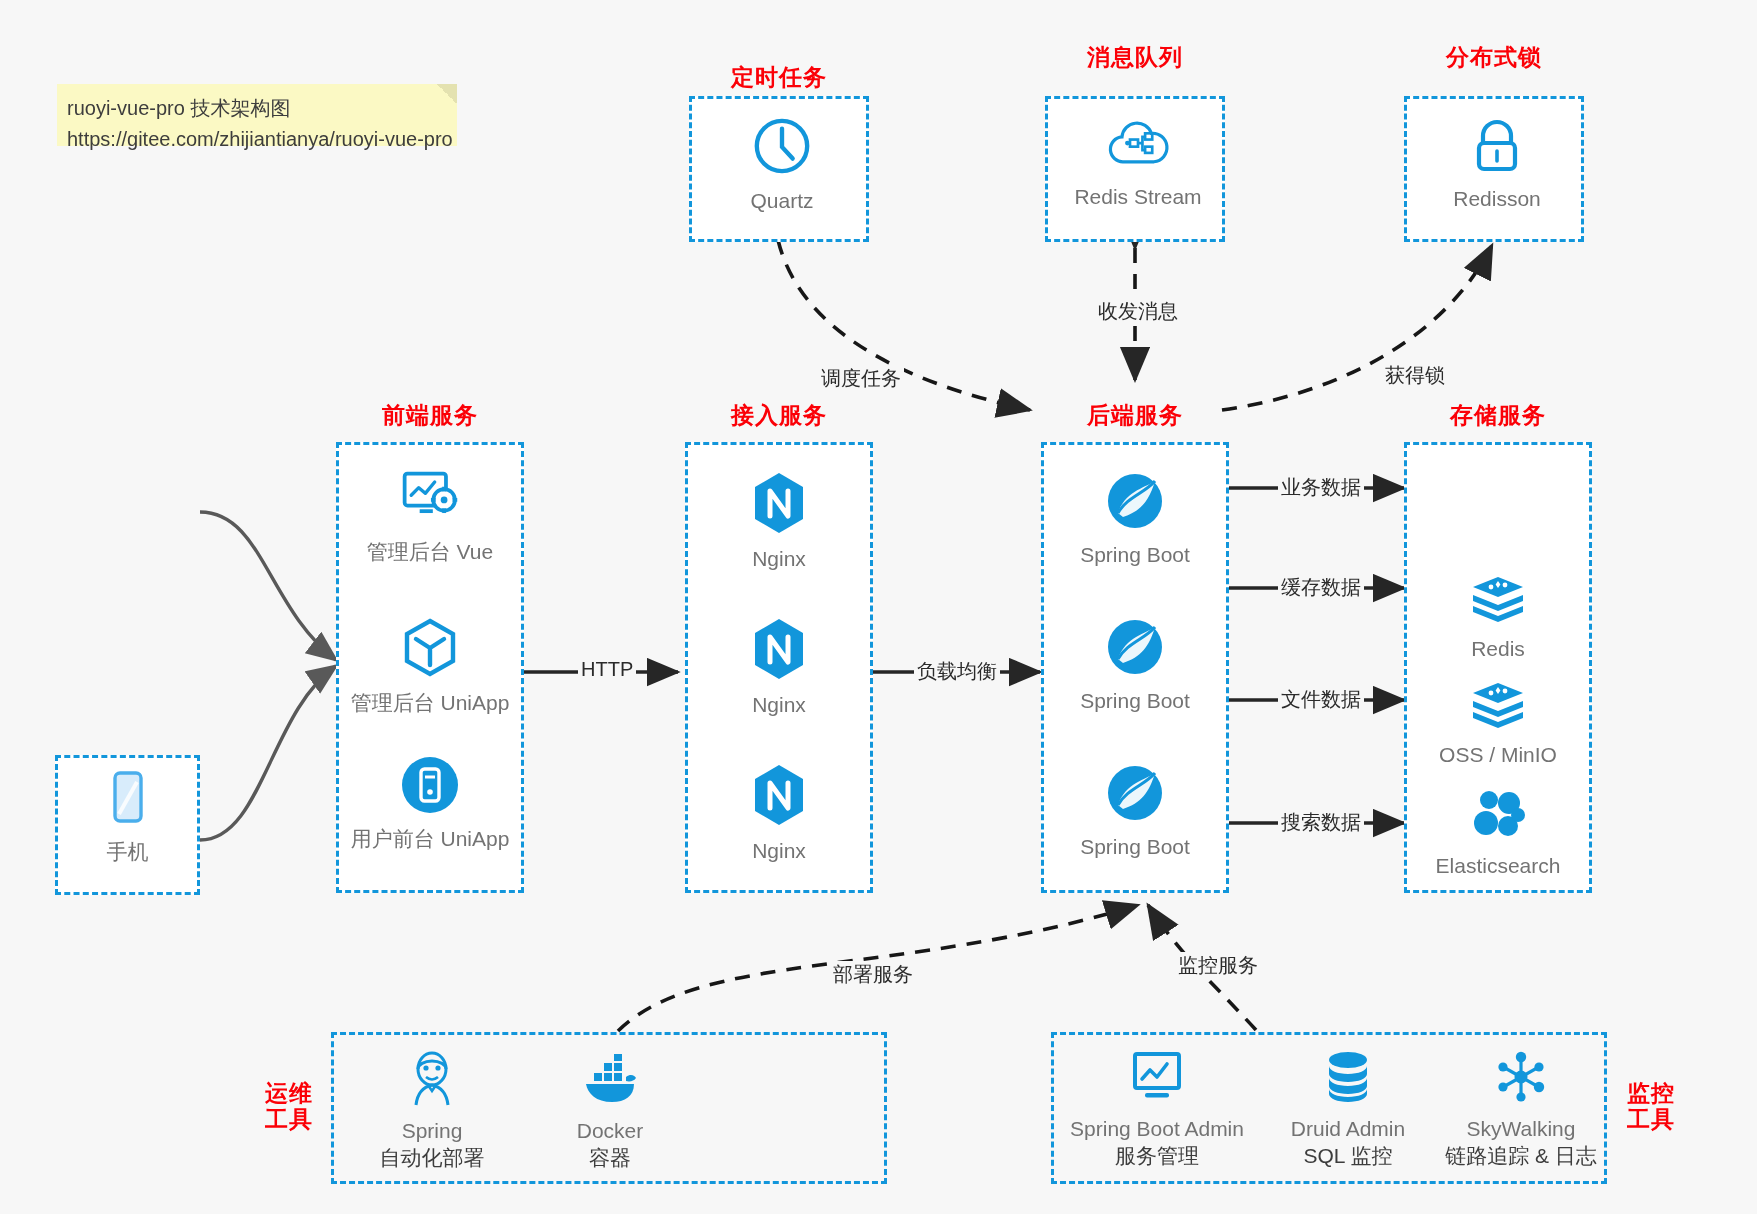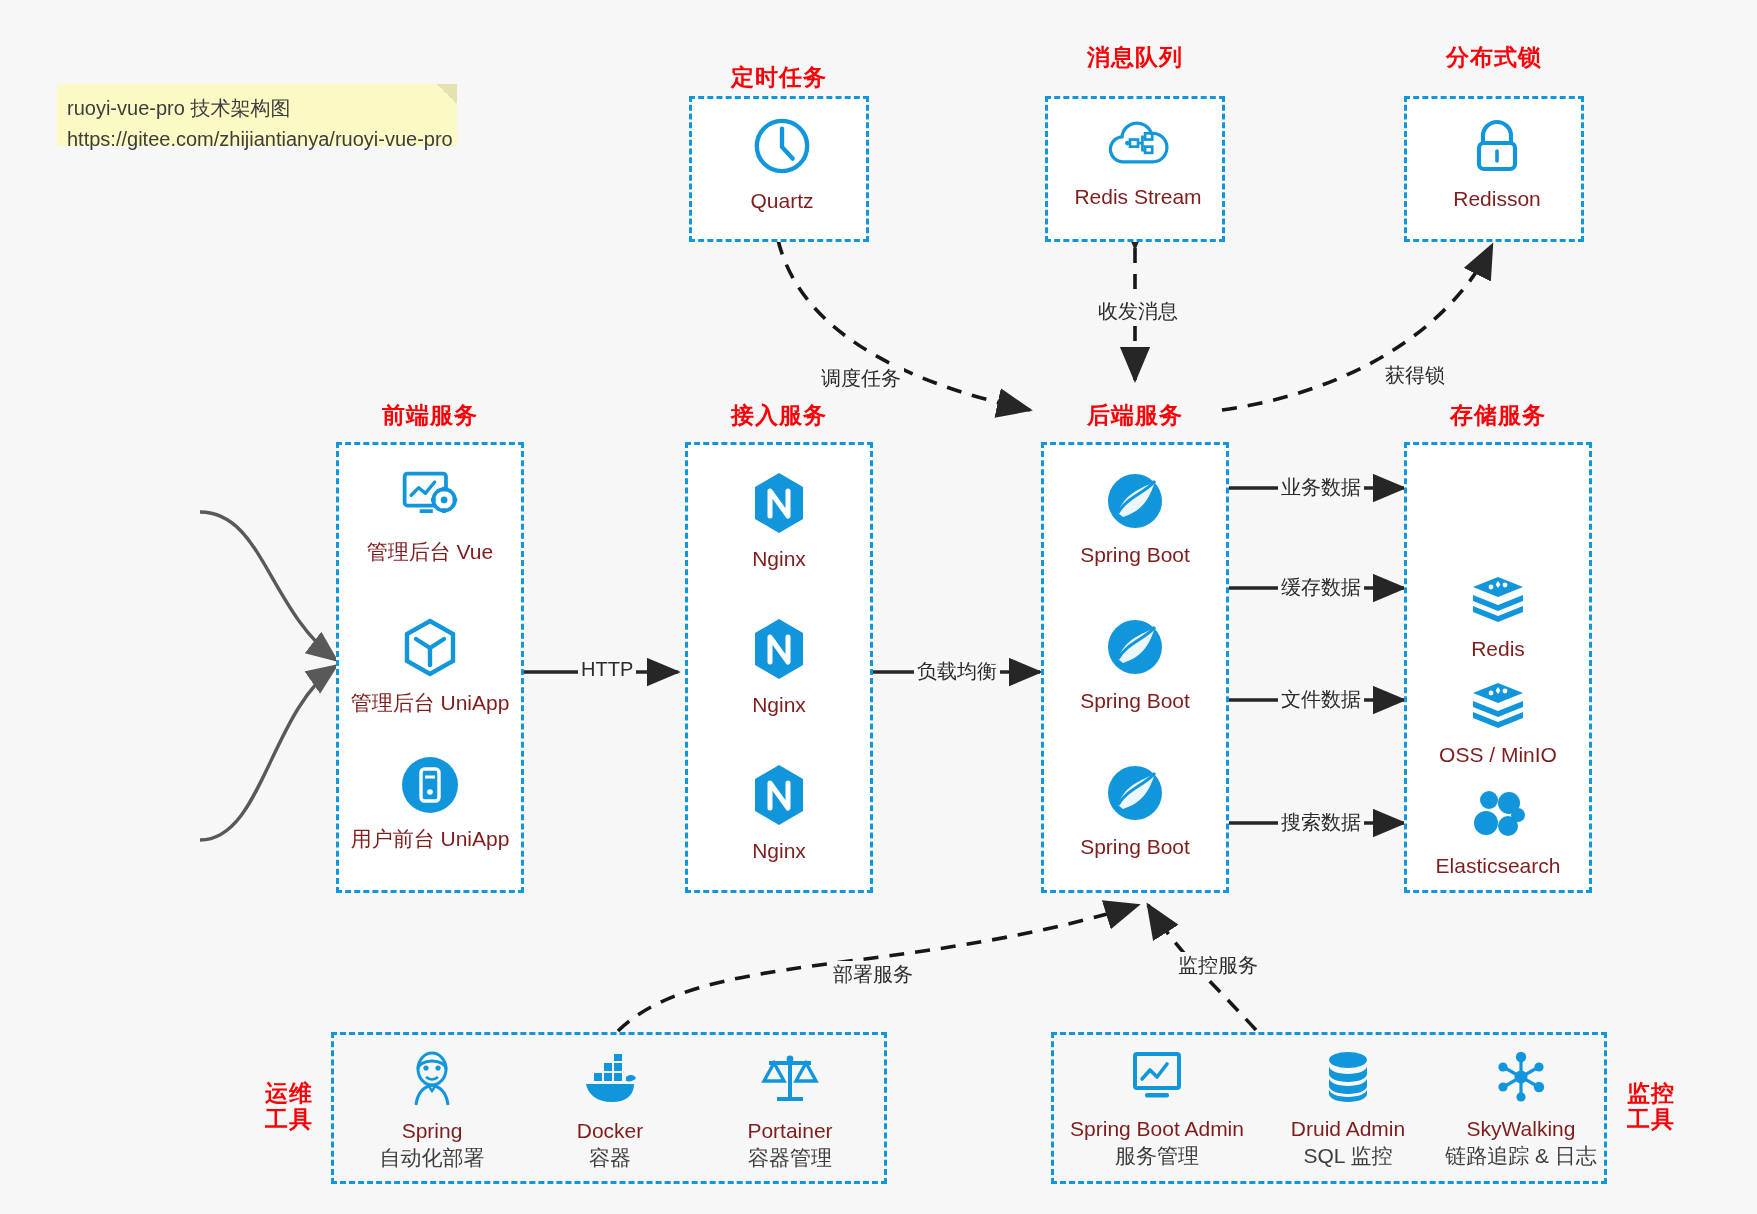--- a/index.html
+++ b/index.html
@@ -14,21 +14,21 @@
   svg#wires{position:absolute;left:0;top:0;width:1757px;height:1214px;pointer-events:none;}
 
   
   .group{position:absolute;border:3px dashed #1296db;background:#fff;box-sizing:border-box;}
   .group.clear{background:transparent;}
   .grp-title{position:absolute;color:#fb0007;font-weight:bold;font-size:23px;letter-spacing:1px;white-space:nowrap;text-align:center;}
   .grp-title.vert{line-height:1.15;}
 
   .node{position:absolute;display:flex;flex-direction:column;align-items:center;justify-content:flex-start;}
   .node .ico{display:block;}
-  .node .cap{font-size:21px;color:#7f1d1d;white-space:nowrap;margin-top:6px;text-align:center;line-height:1.3;}
+  .node .cap{font-size:21px;color:#737373;white-space:nowrap;margin-top:6px;text-align:center;line-height:1.3;}
   .node .cap2{font-size:21px;color:#3d3d3d;white-space:nowrap;text-align:center;line-height:1.3;}
 
   .edge-label{position:absolute;font-size:20px;color:#2b2b2b;background:#f7f7f7;white-space:nowrap;padding:0 3px;}
 
   
   #note{position:absolute;left:57px;top:84px;width:400px;height:62px;background:#fbf9c4;}
   #note .txt{position:absolute;left:10px;top:9px;font-size:20px;color:#3d3d3d;line-height:1.55;white-space:nowrap;}
   #note .fold{position:absolute;right:0;top:0;width:20px;height:20px;
     background:linear-gradient(225deg,#e4e2b0 0 50%,transparent 50% 100%);}
 </style>
@@ -119,20 +119,31 @@
           <path d="M15 28 v-7 a14 14 0 0 1 28 0 v7" fill="none" stroke="#1296db" stroke-width="4.2"></path>
           <rect x="11" y="28" width="36" height="26" rx="5" fill="none" stroke="#1296db" stroke-width="4.2"></rect>
           <line x1="29" y1="36" x2="29" y2="46" stroke="#1296db" stroke-width="3.6" stroke-linecap="round"></line>
         </svg>
       </span>
       <span class="cap">Redisson</span>
     </div>
   </div>
 
 
+  <div class="group" style="left:55px;top:755px;width:145px;height:140px;">
+    <div class="node" style="left:0;top:12px;width:139px;">
+      <span class="ico">
+        <svg width="44" height="58" viewBox="0 0 44 58">
+          <rect x="9" y="3" width="26" height="48" rx="5" fill="#d8ecfb" stroke="#4aaeec" stroke-width="3.4"></rect>
+          <path d="M13 44 L31 12" stroke="#ffffff" stroke-width="4" opacity=".85"></path>
+        </svg>
+      </span>
+      <span class="cap">手机</span>
+    </div>
+  </div>
 
   <div class="grp-title" style="left:336px;top:400px;width:188px;">前端服务</div>
   <div class="group" style="left:336px;top:442px;width:188px;height:451px;">
 
     <div class="node" style="left:0;top:23px;width:182px;">
       <span class="ico">
         <svg width="62" height="60" viewBox="0 0 66 62">
           <rect x="6" y="5" width="44" height="34" rx="3" fill="none" stroke="#1296db" stroke-width="4"></rect>
           <path d="M13 28 l8 -8 l7 6 l10 -12" fill="none" stroke="#1296db" stroke-width="3.6" stroke-linecap="round" stroke-linejoin="round"></path>
           <rect x="22" y="43" width="14" height="4" fill="#1296db"></rect>
@@ -327,34 +338,20 @@
               <rect x="34" y="5" width="8" height="7"></rect>
             <path d="M6 35 h48 c0 12 -9 18 -22 18 C16 53 8 45 6 35 Z"></path>
             <path d="M46 28 c5 -4 9 -1 10 1 c-2 3 -6 4 -10 3 z"></path>
           </g>
         </svg>
       </span>
       <span class="cap">Docker</span>
       <span class="cap2">容器</span>
     </div>
 
-    <div class="node" style="left:376px;top:14px;width:160px;">
-      <span class="ico">
-        <svg width="58" height="58" viewBox="0 0 58 58">
-          <line x1="29" y1="8" x2="29" y2="48" stroke="#1296db" stroke-width="4"></line>
-          <line x1="8" y1="14" x2="50" y2="14" stroke="#1296db" stroke-width="4"></line>
-          <line x1="16" y1="50" x2="42" y2="50" stroke="#1296db" stroke-width="4"></line>
-          <path d="M3 32 L13 14 L23 32 Z" fill="none" stroke="#1296db" stroke-width="3.4"></path>
-          <path d="M35 32 L45 14 L55 32 Z" fill="none" stroke="#1296db" stroke-width="3.4"></path>
-          <circle cx="29" cy="10" r="3.4" fill="#1296db"></circle>
-        </svg>
-      </span>
-      <span class="cap">Portainer</span>
-      <span class="cap2">容器管理</span>
-    </div>
   </div>
 
   <div class="group clear" style="left:1051px;top:1032px;width:556px;height:152px;">
 
     <div class="node" style="left:8px;top:14px;width:190px;">
       <span class="ico">
         <svg width="58" height="56" viewBox="0 0 58 56">
           <rect x="7" y="5" width="44" height="34" rx="2" fill="none" stroke="#1296db" stroke-width="4"></rect>
           <path d="M14 30 l8 -9 l7 7 l10 -13" fill="none" stroke="#1296db" stroke-width="3.6" stroke-linecap="round" stroke-linejoin="round"></path>
           <rect x="17" y="44" width="24" height="4.5" rx="2" fill="#1296db"></rect>

